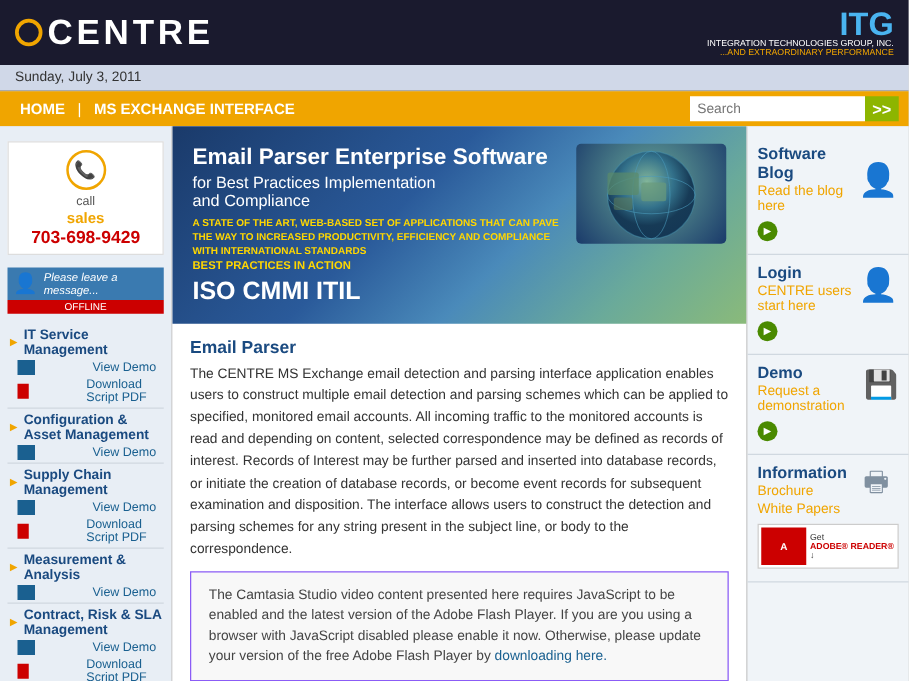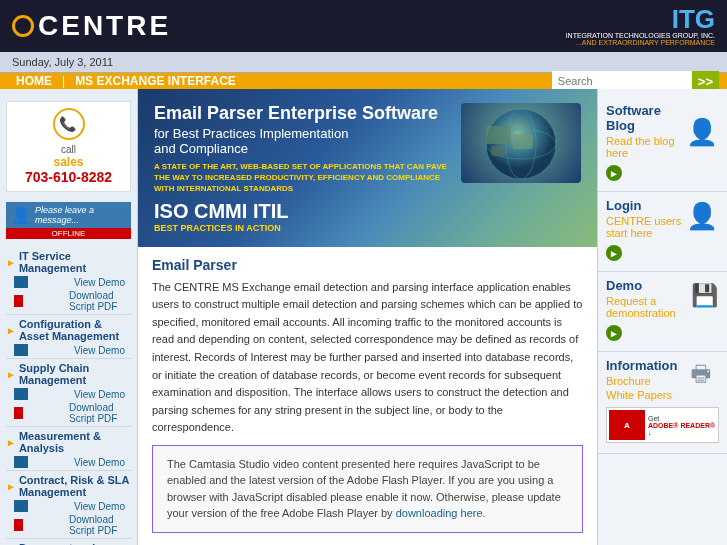--- a/index.html
+++ b/index.html
@@ -7,21 +7,21 @@
 
     
     #header { background: #1a1a2e; display: flex; align-items: center; justify-content: space-between; padding: 6px 12px; height: 52px; }
     #logo-circle { display: inline-block; width: 22px; height: 22px; border-radius: 50%; border: 3px solid #f0a500; margin-right: 4px; }
     #itg-logo { text-align: right; }
 
     
     #date-bar { background: #d0d8e8; padding: 4px 12px; font-size: 11px; color: #333; border-bottom: 1px solid #aaa; }
 
     
-    #nav-bar { background: #f0a500; display: flex; align-items: center; padding: 0 8px; height: 16px; }
+    #nav-bar { background: #f0a500; display: flex; align-items: center; padding: 0 8px; height: 28px; }
     .nav-item { color: white; font-weight: bold; font-size: 12px; padding: 0 8px; cursor: pointer; text-decoration: none; }
     .nav-item.active { color: white; }
     .nav-sep { color: white; }
     #search-area { margin-left: auto; display: flex; align-items: center; }
     #search-input { height: 20px; width: 140px; border: none; padding: 2px 6px; font-size: 11px; }
     #search-btn { background: #8db500; border: none; color: white; padding: 2px 6px; height: 20px; cursor: pointer; font-weight: bold; font-size: 13px; }
 
     
     #main { display: flex; }
 
@@ -103,21 +103,21 @@
   <div id="left-sidebar">
 
     <div class="call-sales-box">
       <div style="display:flex;justify-content:center;margin-bottom:2px;">
         <div class="call-icon">📞</div>
       </div>
       <div style="color:#555;font-size:10px;">
         <span>call</span><br>
         <span style="font-weight:bold;color:#f0a500;font-size:12px;">sales</span>
       </div>
-      <div class="phone-num">703-610-8282</div>
+      <div class="phone-num">703-698-9429</div>
     </div>
 
     <div style="margin:0 6px 6px;">
       <div style="background:#3a7ab0;color:white;font-size:9px;padding:3px 5px;display:flex;align-items:center;">
         <span style="font-size:16px;margin-right:4px;">👤</span>
         <span style="font-style:italic;">Please leave a message...</span>
       </div>
       <div style="background:#cc0000;color:white;font-size:8px;padding:1px 5px;text-align:center;">
         <span>OFFLINE</span>
       </div>
@@ -204,22 +204,22 @@
   </div>
 
   <div id="content">
 
     <div id="hero">
       <div id="hero-text">
         <div style="color:white;font-size:18px;font-weight:bold;">Email Parser Enterprise Software</div>
         <div style="color:white;font-size:13px;margin-top:2px;">for Best Practices Implementation</div>
         <div style="color:white;font-size:13px;">and Compliance</div>
         <div style="color:#ffd700;font-size:8px;font-weight:bold;margin-top:5px;line-height:1.4;max-width:300px;text-transform:uppercase;">A STATE OF THE ART, WEB-BASED SET OF APPLICATIONS THAT CAN PAVE THE WAY TO INCREASED PRODUCTIVITY, EFFICIENCY AND COMPLIANCE WITH INTERNATIONAL STANDARDS</div>
+        <div style="color:#ffd700;font-size:9px;font-weight:bold;">BEST PRACTICES IN ACTION</div>
         <div style="color:white;font-size:20px;font-weight:bold;margin-top:5px;">ISO CMMI ITIL</div>
-        <div style="color:#ffd700;font-size:9px;font-weight:bold;">BEST PRACTICES IN ACTION</div>
       </div>
 
       <div id="hero-img">
         <svg class="hero-globe" viewBox="0 0 100 75" xmlns="http://www.w3.org/2000/svg">
           <defs>
             <radialGradient id="globeGrad" cx="45%" cy="35%">
               <stop offset="0%" stop-color="#8aba9a"></stop>
               <stop offset="60%" stop-color="#2a6a8a"></stop>
               <stop offset="100%" stop-color="#0a2a4a"></stop>
             </radialGradient>

